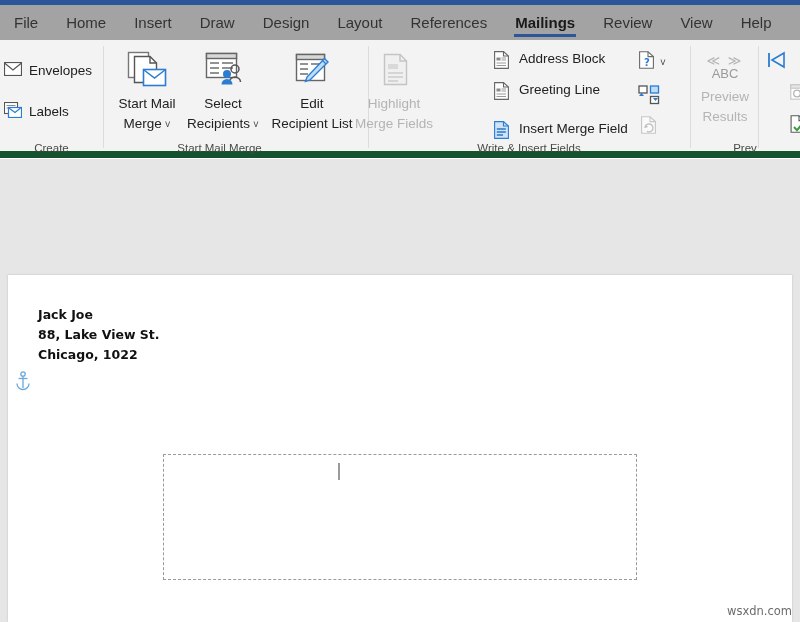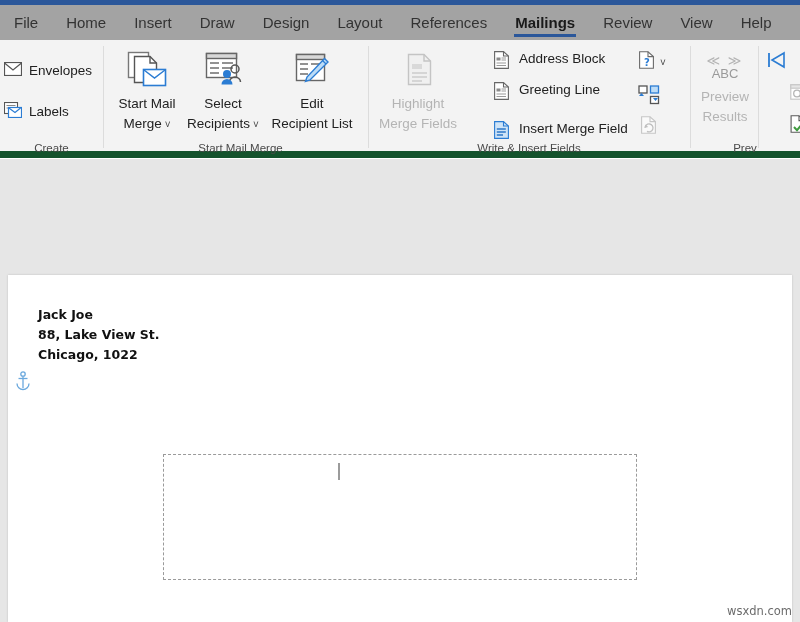--- a/index.html
+++ b/index.html
@@ -246,23 +246,23 @@
             <line x1="9" y1="19" x2="17" y2="19" stroke="#777" stroke-width="1.6"></line>
             <line x1="9" y1="24" x2="17" y2="24" stroke="#777" stroke-width="1.6"></line>
             <path d="M33.5 8.5 L37 12 L19 30 L14.5 31.5 L16 27 Z" fill="#bcdcf7" stroke="#2b7cd3" stroke-width="1.4"></path>
             <path d="M31.5 10.5 L35 14" stroke="#2b7cd3" stroke-width="1.2"></path>
           </svg>
         </span>
         <span class="blabel">Edit</span>
         <span class="blabel">Recipient List</span>
       </div>
 
-      <div class="grp-label" style="left:108px; width:265px;">Start Mail Merge</div>
-
-      <div class="big-btn disabled" style="left:372px; top:10px; width:92px;">
+      <div class="grp-label" style="left:87px; width:265px;">Start Mail Merge</div>
+
+      <div class="big-btn disabled" style="left:348px; top:10px; width:92px;">
         <span>
           <svg width="42" height="40" viewBox="0 0 42 40">
             <path d="M11.5 4.5 H27 L33.5 11 V34.5 H11.5 Z" fill="#f0f0f0" stroke="#c4c4c4" stroke-width="1.4"></path>
             <path d="M27 4.5 V11 H33.5" fill="none" stroke="#c4c4c4" stroke-width="1.4"></path>
             <rect x="15" y="14" width="10" height="5" fill="#d9d9d9"></rect>
             <line x1="15" y1="23" x2="30" y2="23" stroke="#cfcfcf" stroke-width="1.6"></line>
             <line x1="15" y1="27" x2="30" y2="27" stroke="#cfcfcf" stroke-width="1.6"></line>
             <line x1="15" y1="31" x2="25" y2="31" stroke="#cfcfcf" stroke-width="1.6"></line>
           </svg>
         </span>

